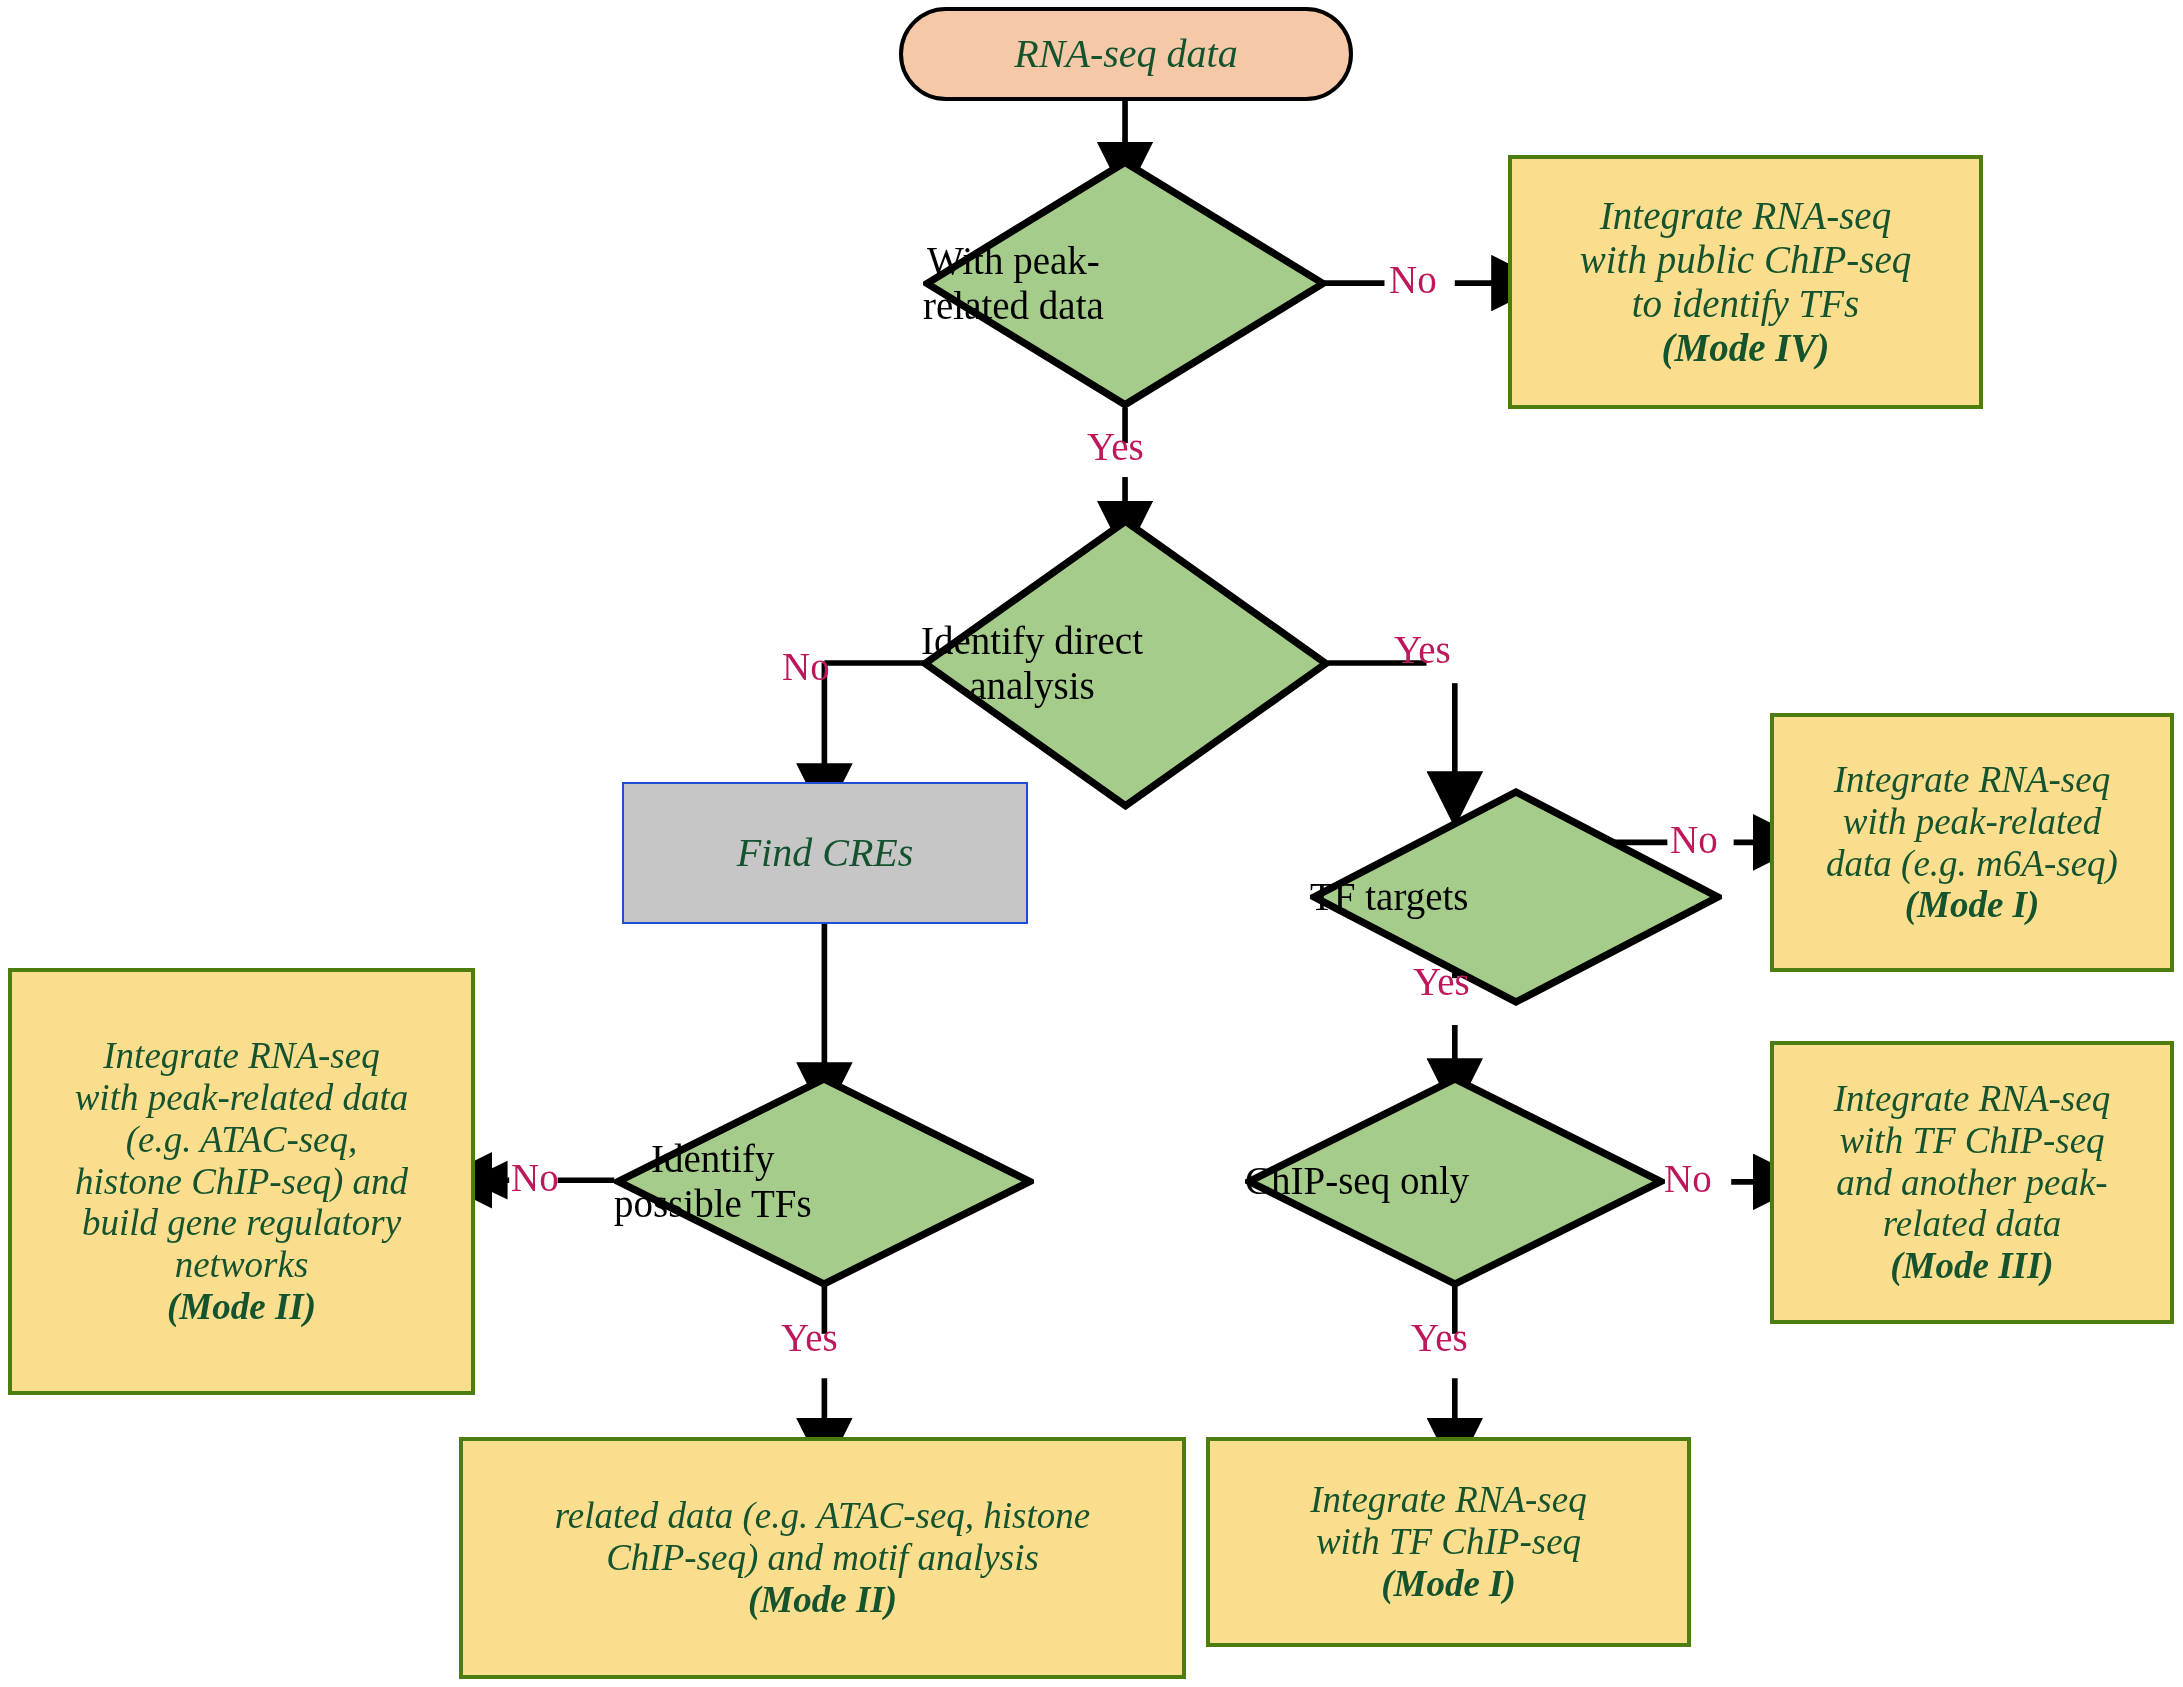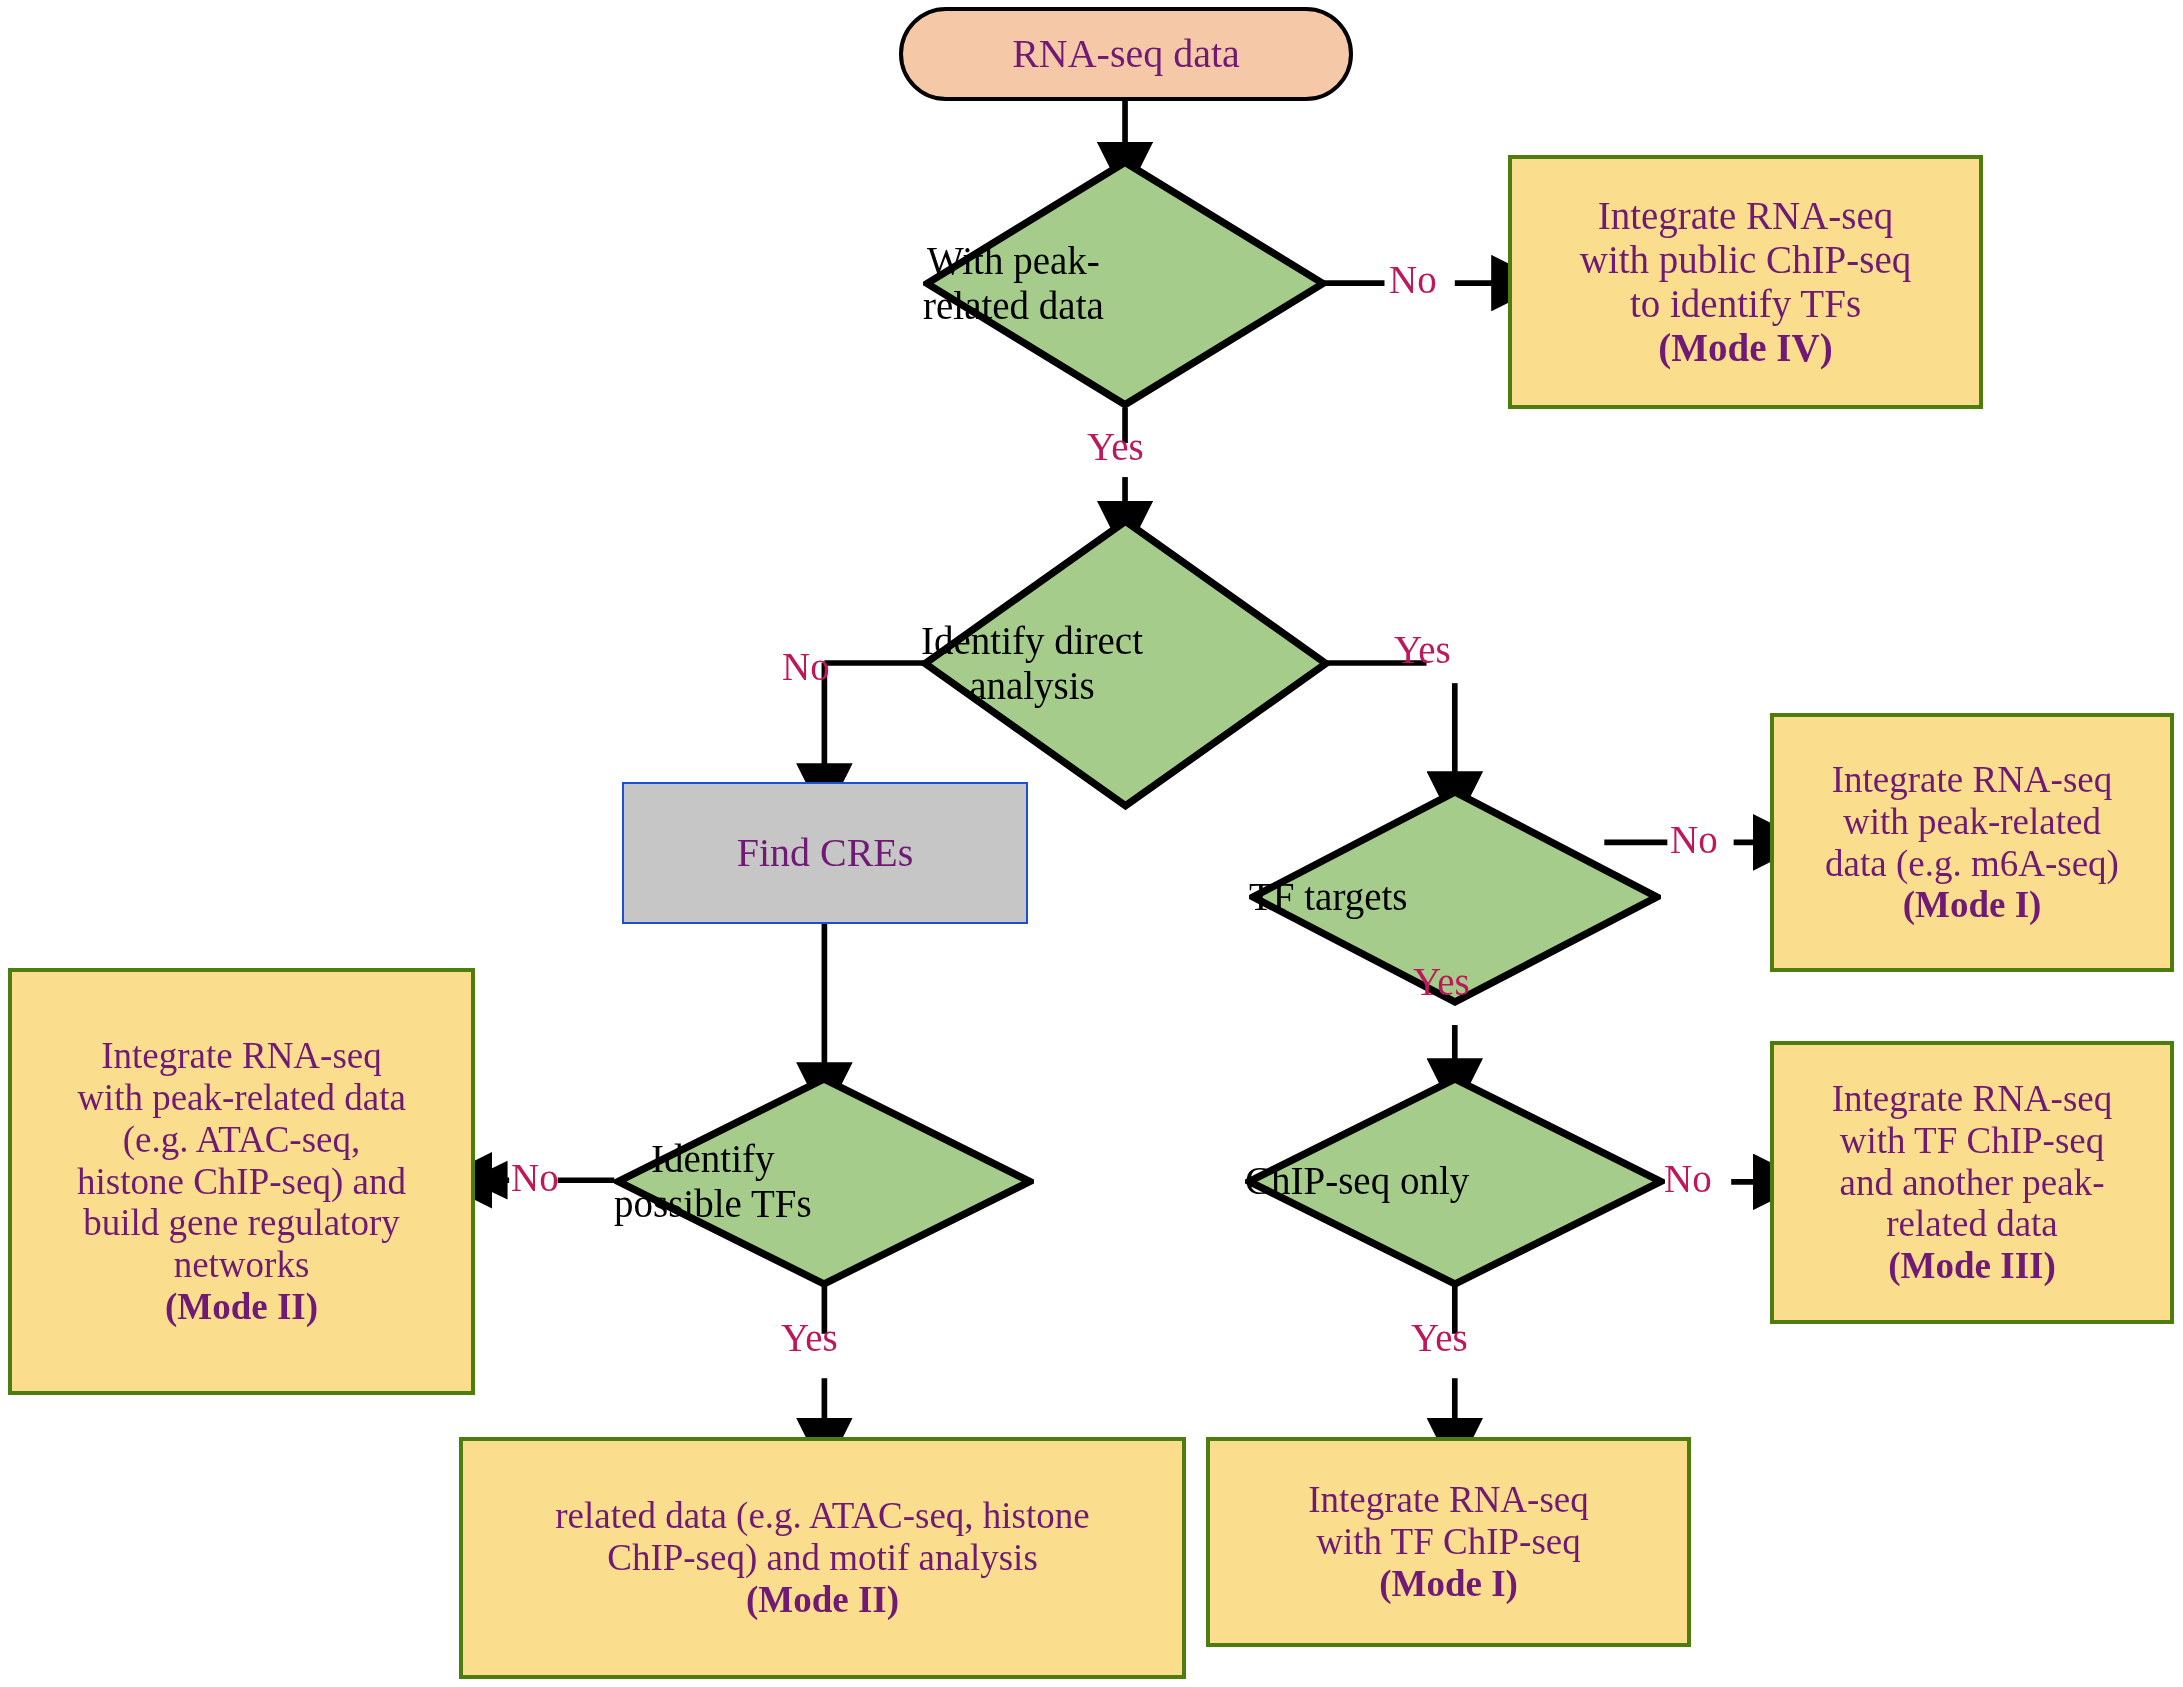--- a/index.html
+++ b/index.html
@@ -21,22 +21,23 @@
     width: 2183px;
     height: 1688px;
     pointer-events: none;
   }
   .node {
     position: absolute;
     box-sizing: border-box;
     display: flex;
     align-items: center;
     justify-content: center;
-    color: #701a75;
+    color: #14532d;
     line-height: 1.13;
+    font-style: italic;
   }
   .box {
     background: #FADE8E;
     border: 4px solid #4d7c0f;
   }
   .gray {
     background: #C6C6C6;
     border: 2px solid #1d4ed8;
   }
   .terminal {
@@ -154,21 +155,21 @@
     <div class="diamond-label fs-md">
       <div>Identify direct</div>
       <div>analysis</div>
     </div>
   </div>
 
   <div class="node gray fs-lg" style="left:622px; top:782px; width:406px; height:142px;">
     <span class="txt">Find CREs</span>
   </div>
 
-  <div class="diamond-wrap" style="left:1249px; top:788px; width:412px; height:218px;">
+  <div class="diamond-wrap" style="left:1310px; top:788px; width:412px; height:218px;">
     <svg width="412" height="218" viewBox="0 0 510 270">
       <polygon points="255,5 505,135 255,265 5,135" fill="#A5CC8A" stroke="#000000" stroke-width="9"></polygon>
     </svg>
     <div class="diamond-label fs-md">
       <div>TF targets</div>
     </div>
   </div>
 
   <div class="node box fs-sm" style="left:1770px; top:713px; width:404px; height:259px; flex-direction:column;">
     <div>Integrate RNA-seq</div>

